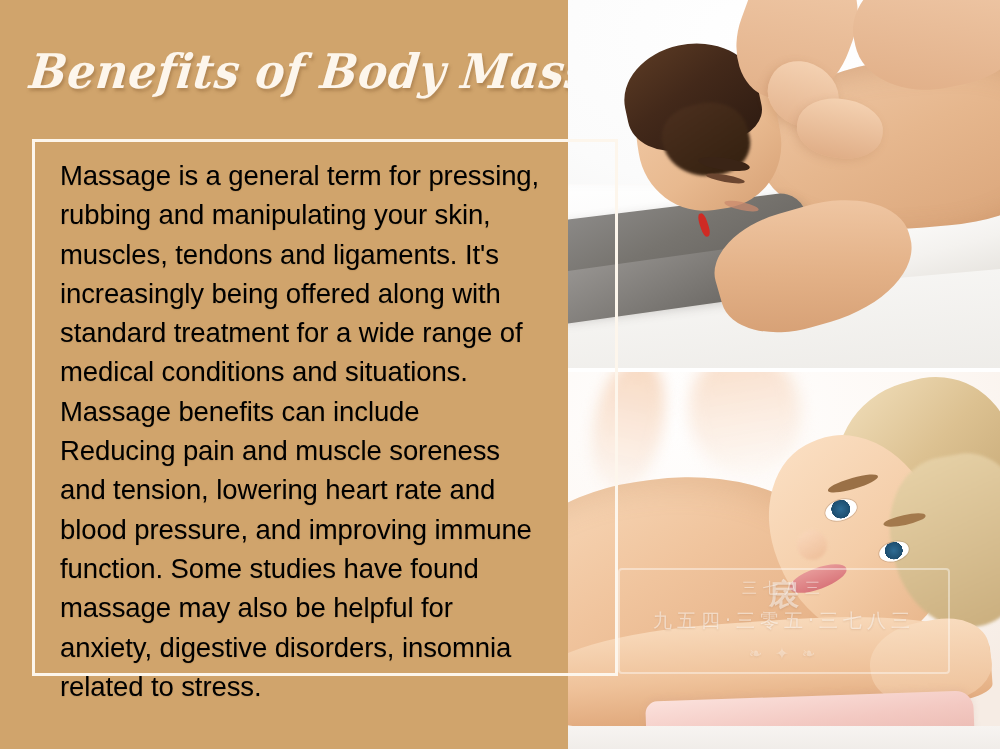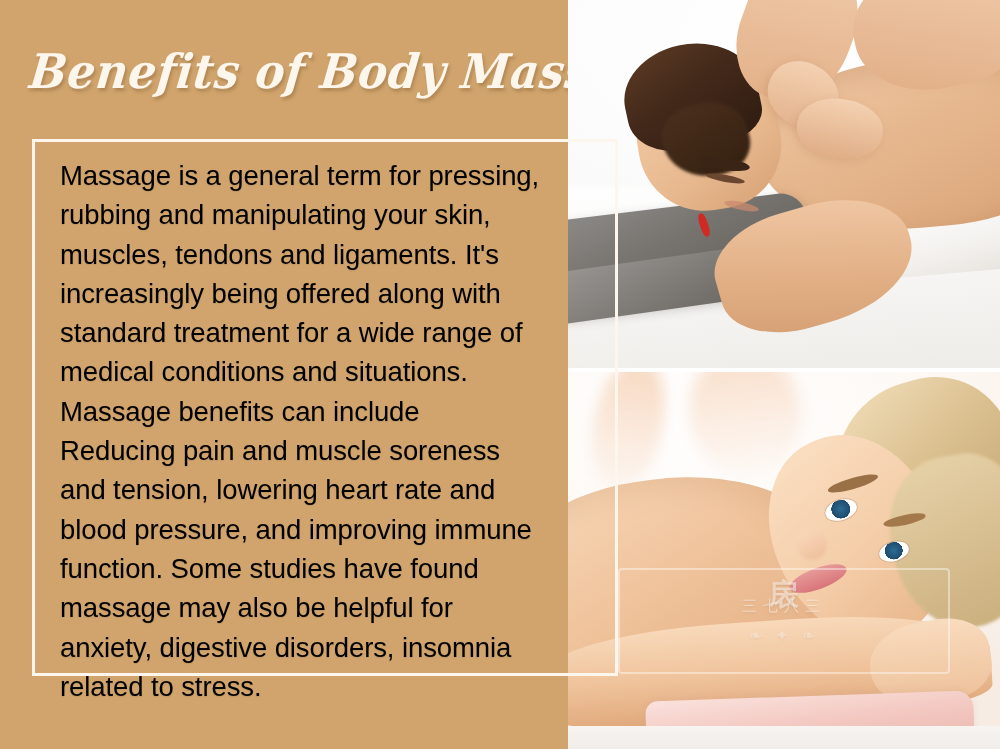--- a/index.html
+++ b/index.html
@@ -431,20 +431,21 @@
         <div class="b-arm"></div>
         <div class="b-hand"></div>
         <div class="b-towel"></div>
         <div class="b-floor"></div>
       </div>
 
       <div class="watermark">
         <div class="wm-frame"></div>
         <div class="wm-logo">扆</div>
         <div class="wm-line1">三七八三</div>
+        <div class="wm-line2">九五四·三零五·三七八三</div>
         <div class="wm-orn">❧ ✦ ❧</div>
       </div>
 
     </div>
   </div>
 
   <div class="frame"></div>
 
 </div>
 

